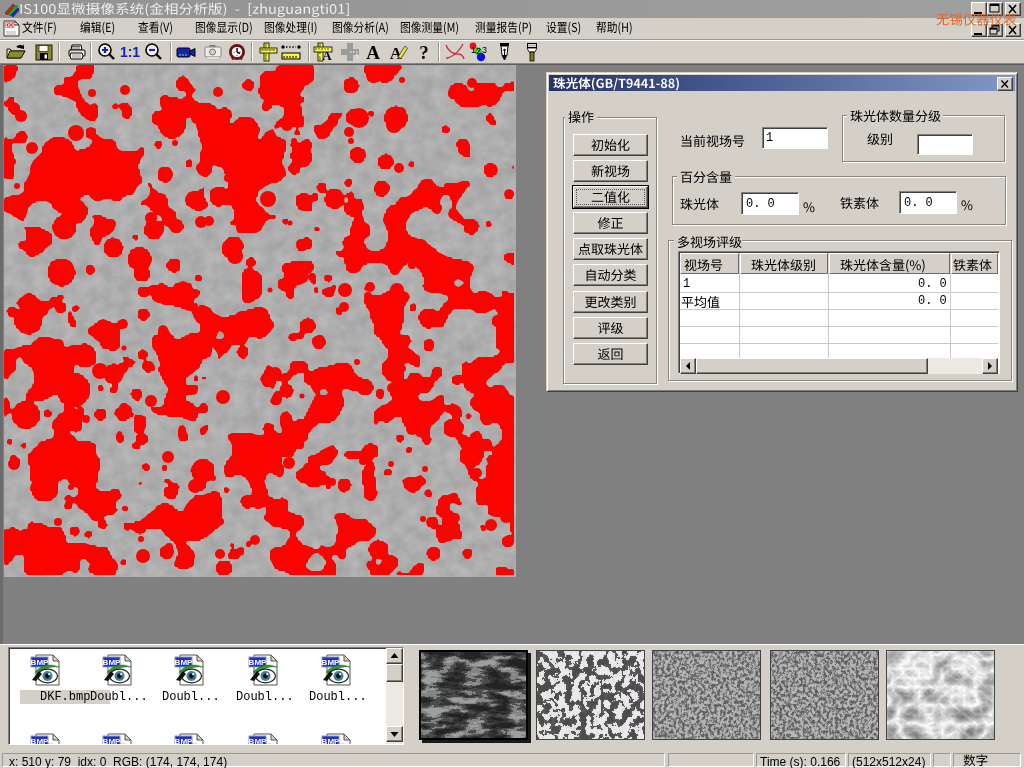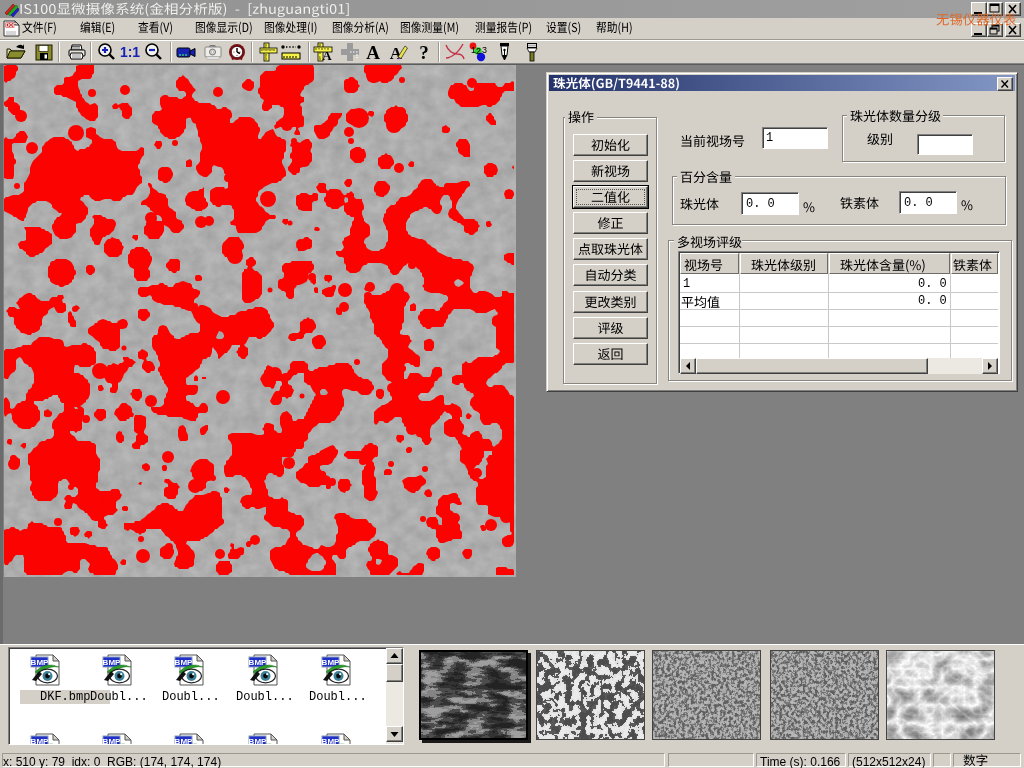--- a/index.html
+++ b/index.html
@@ -546,21 +546,21 @@
       </svg></div>
     <div class="abs" style="left:770px;top:650px;width:109px;height:90px;border:1px solid #444;overflow:hidden"><svg width="107" height="88" viewBox="0 0 107 88">
         <rect width="107" height="88" fill="#888" filter="url(#f4)"></rect>
       </svg></div>
     <div class="abs" style="left:886px;top:650px;width:109px;height:90px;border:1px solid #444;overflow:hidden"><svg width="107" height="88" viewBox="0 0 107 88">
         <rect width="107" height="88" fill="#888" filter="url(#f5)"></rect>
       </svg></div>
 
 <div class="abs face" style="left:0;top:751px;width:1024px;height:17px"></div>
 <div class="abs panel" style="left:2px;top:753px;width:663px;height:14px">
-      <span style="position:absolute;left:0;top:1px;font-size:12px">x: 510 y: 79&nbsp;&nbsp;idx: 0&nbsp;&nbsp;RGB: (174, 174, 174)</span>
+      <span style="position:absolute;left:6px;top:1px;font-size:12px">x: 510 y: 79&nbsp;&nbsp;idx: 0&nbsp;&nbsp;RGB: (174, 174, 174)</span>
     </div>
 <div class="abs panel" style="left:668px;top:753px;width:86px;height:14px"></div>
 <div class="abs panel" style="left:756px;top:753px;width:90px;height:14px">
       <span style="position:absolute;left:3px;top:1px;font-size:12px">Time (s): 0.166</span>
     </div>
 <div class="abs panel" style="left:848px;top:753px;width:83px;height:14px">
       <span style="position:absolute;left:3px;top:1px;font-size:12px">(512x512x24)</span>
     </div>
 <div class="abs panel" style="left:933px;top:753px;width:18px;height:14px"></div>
 <div class="abs panel" style="left:953px;top:753px;width:68px;height:14px"></div>

